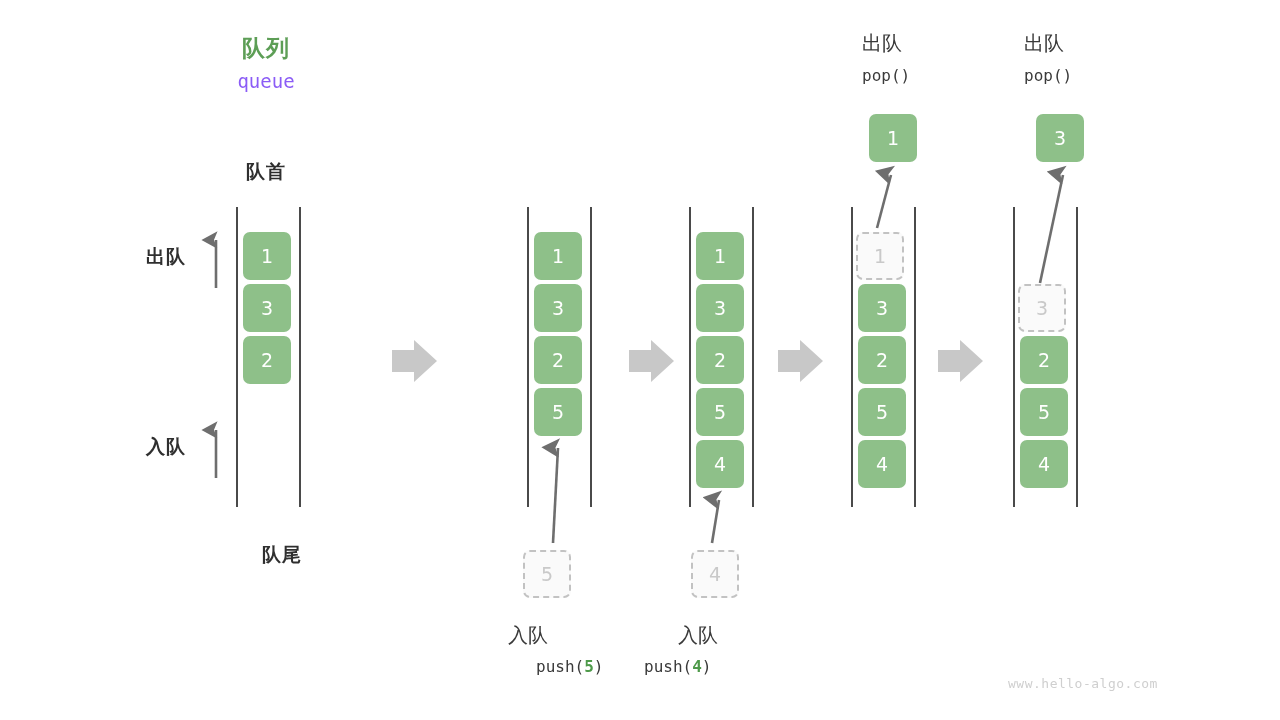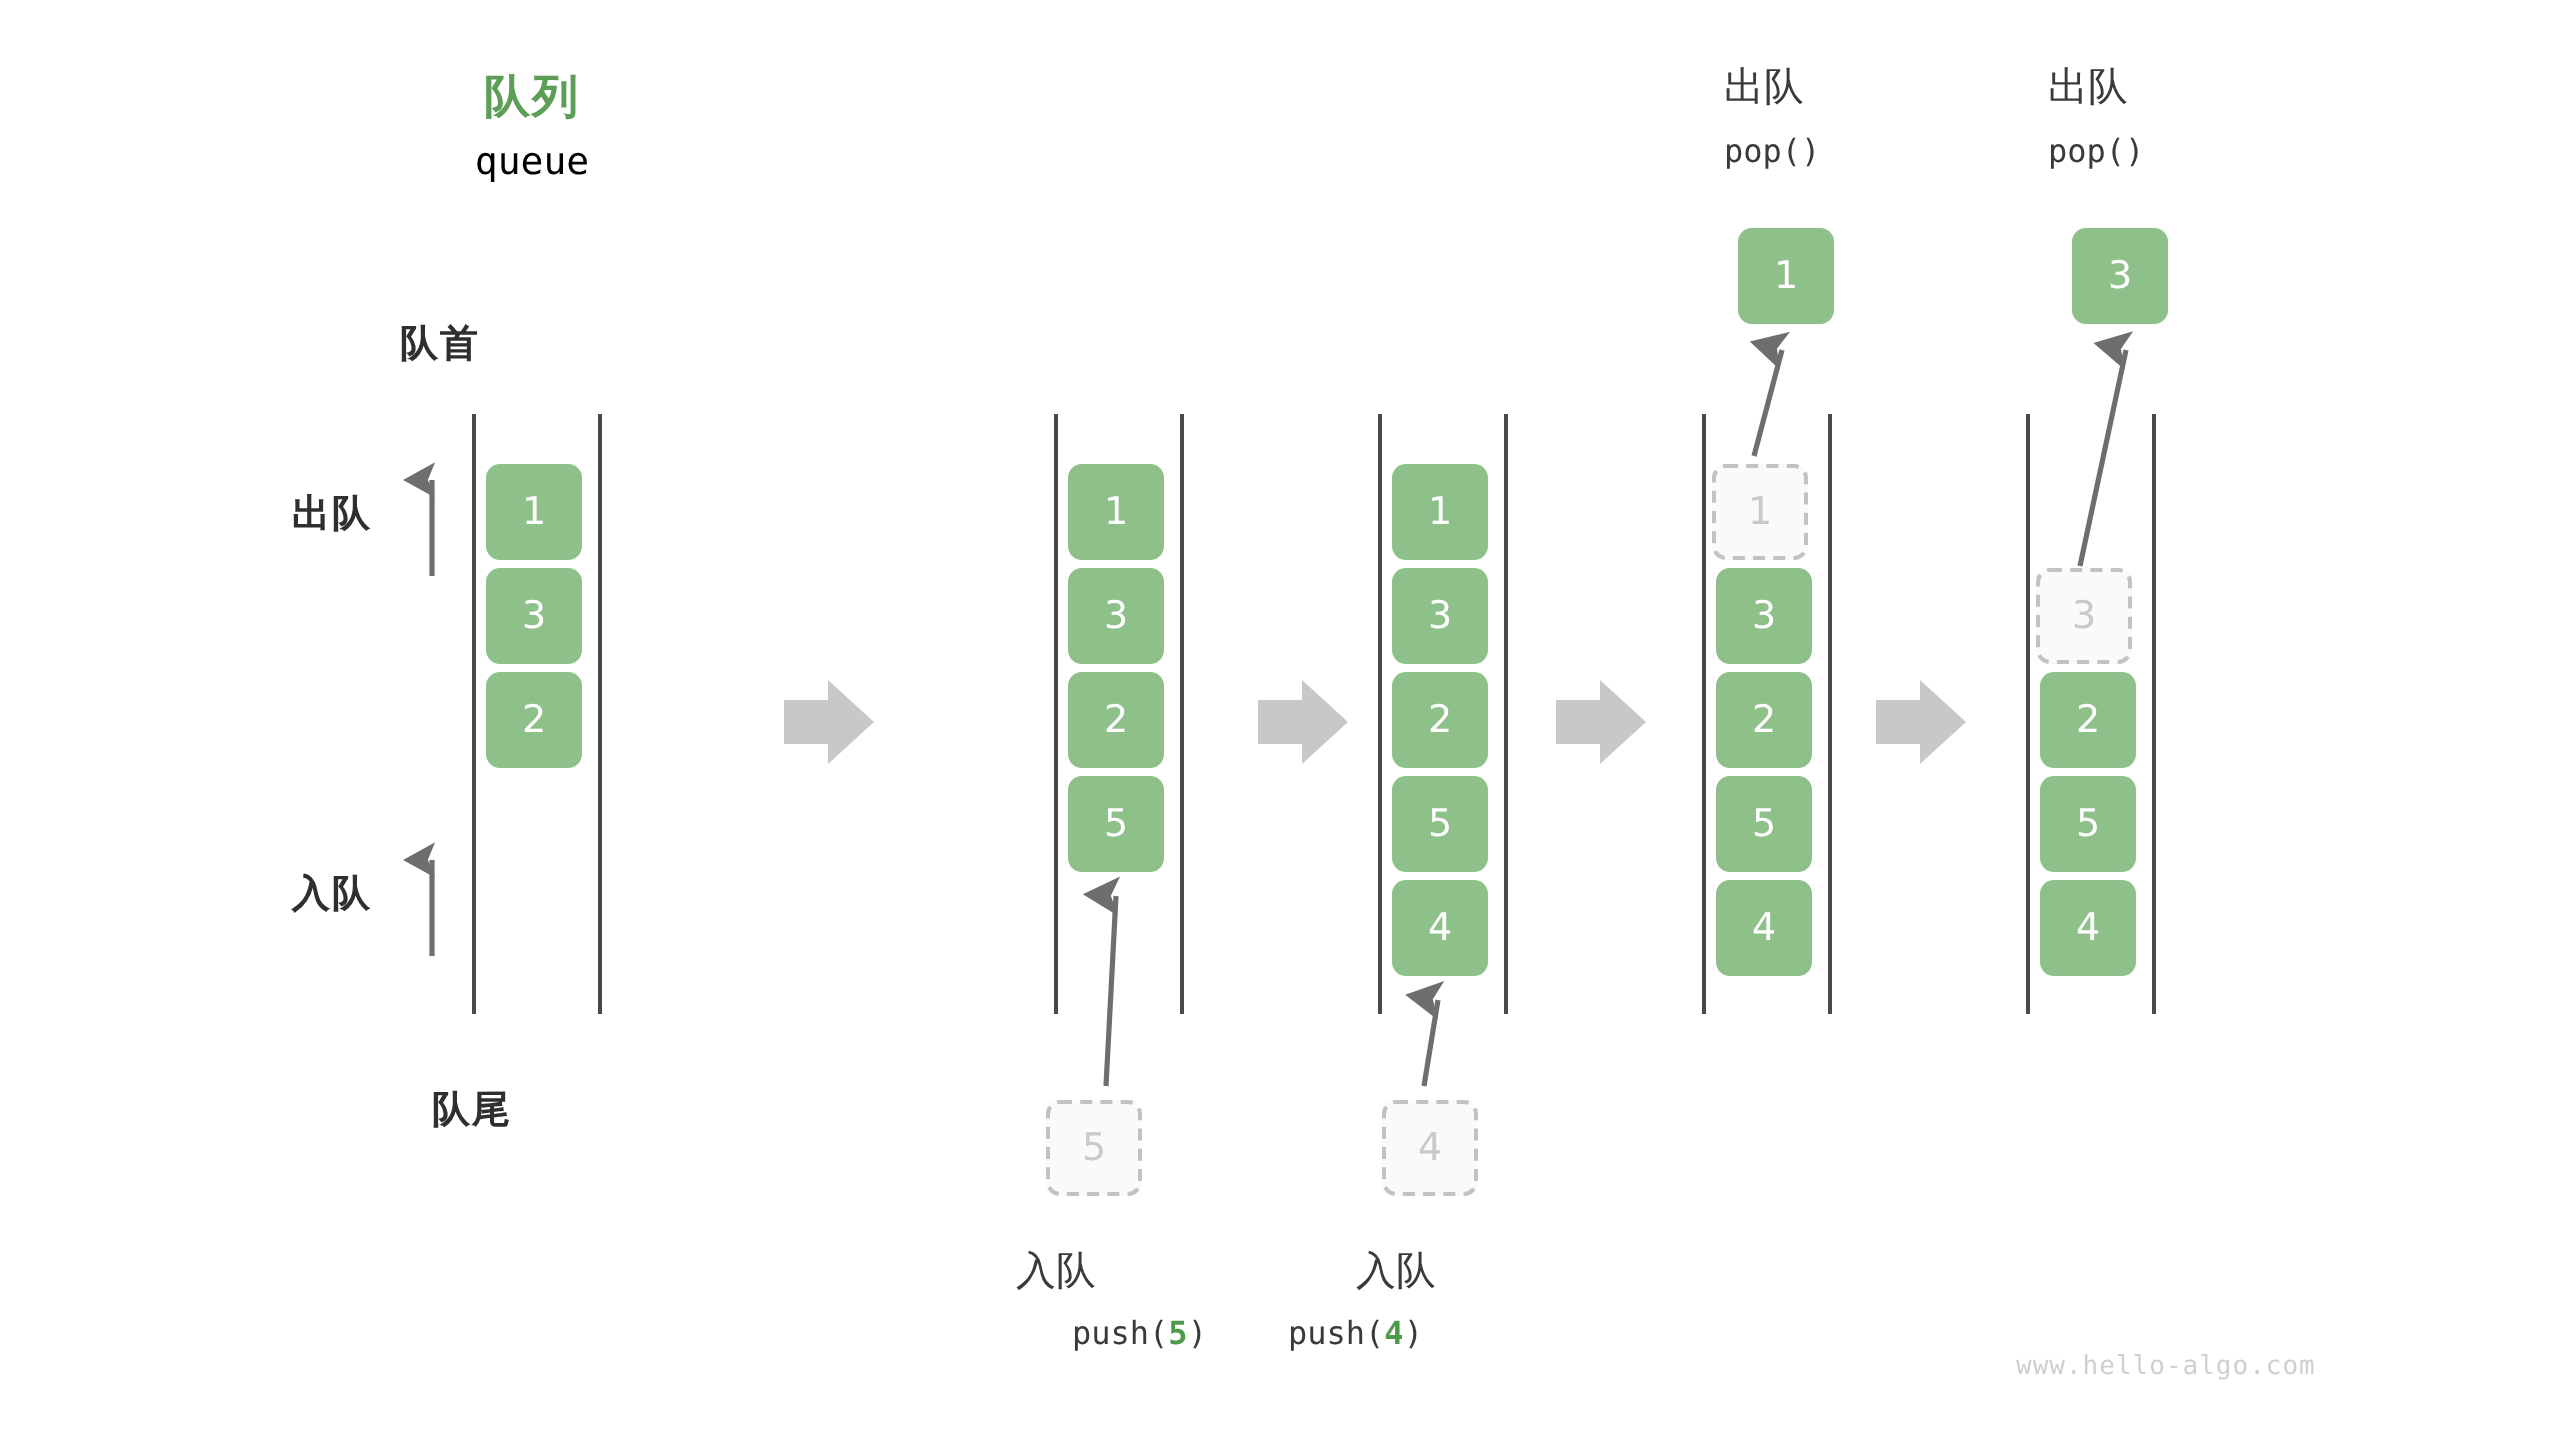--- a/index.html
+++ b/index.html
@@ -28,28 +28,29 @@
     font-size: 23px;
     font-weight: bold;
     color: #5d9e56;
     text-align: center;
     white-space: nowrap;
     letter-spacing: 1px;
   }
   .title-en {
     font-size: 19px;
     font-family: "DejaVu Sans Mono", "Liberation Mono", monospace;
-    color: #000000;
+    color: #8b5cf6;
     text-align: center;
     white-space: nowrap;
   }
   .side-label {
     font-size: 19px;
     font-weight: bold;
     color: #2f2f2f;
+    text-align: center;
     white-space: nowrap;
     letter-spacing: 1px;
   }
   .op-label-cn {
     font-size: 19px;
     font-weight: bold;
     color: #2f2f2f;
     white-space: nowrap;
     letter-spacing: 1px;
   }

